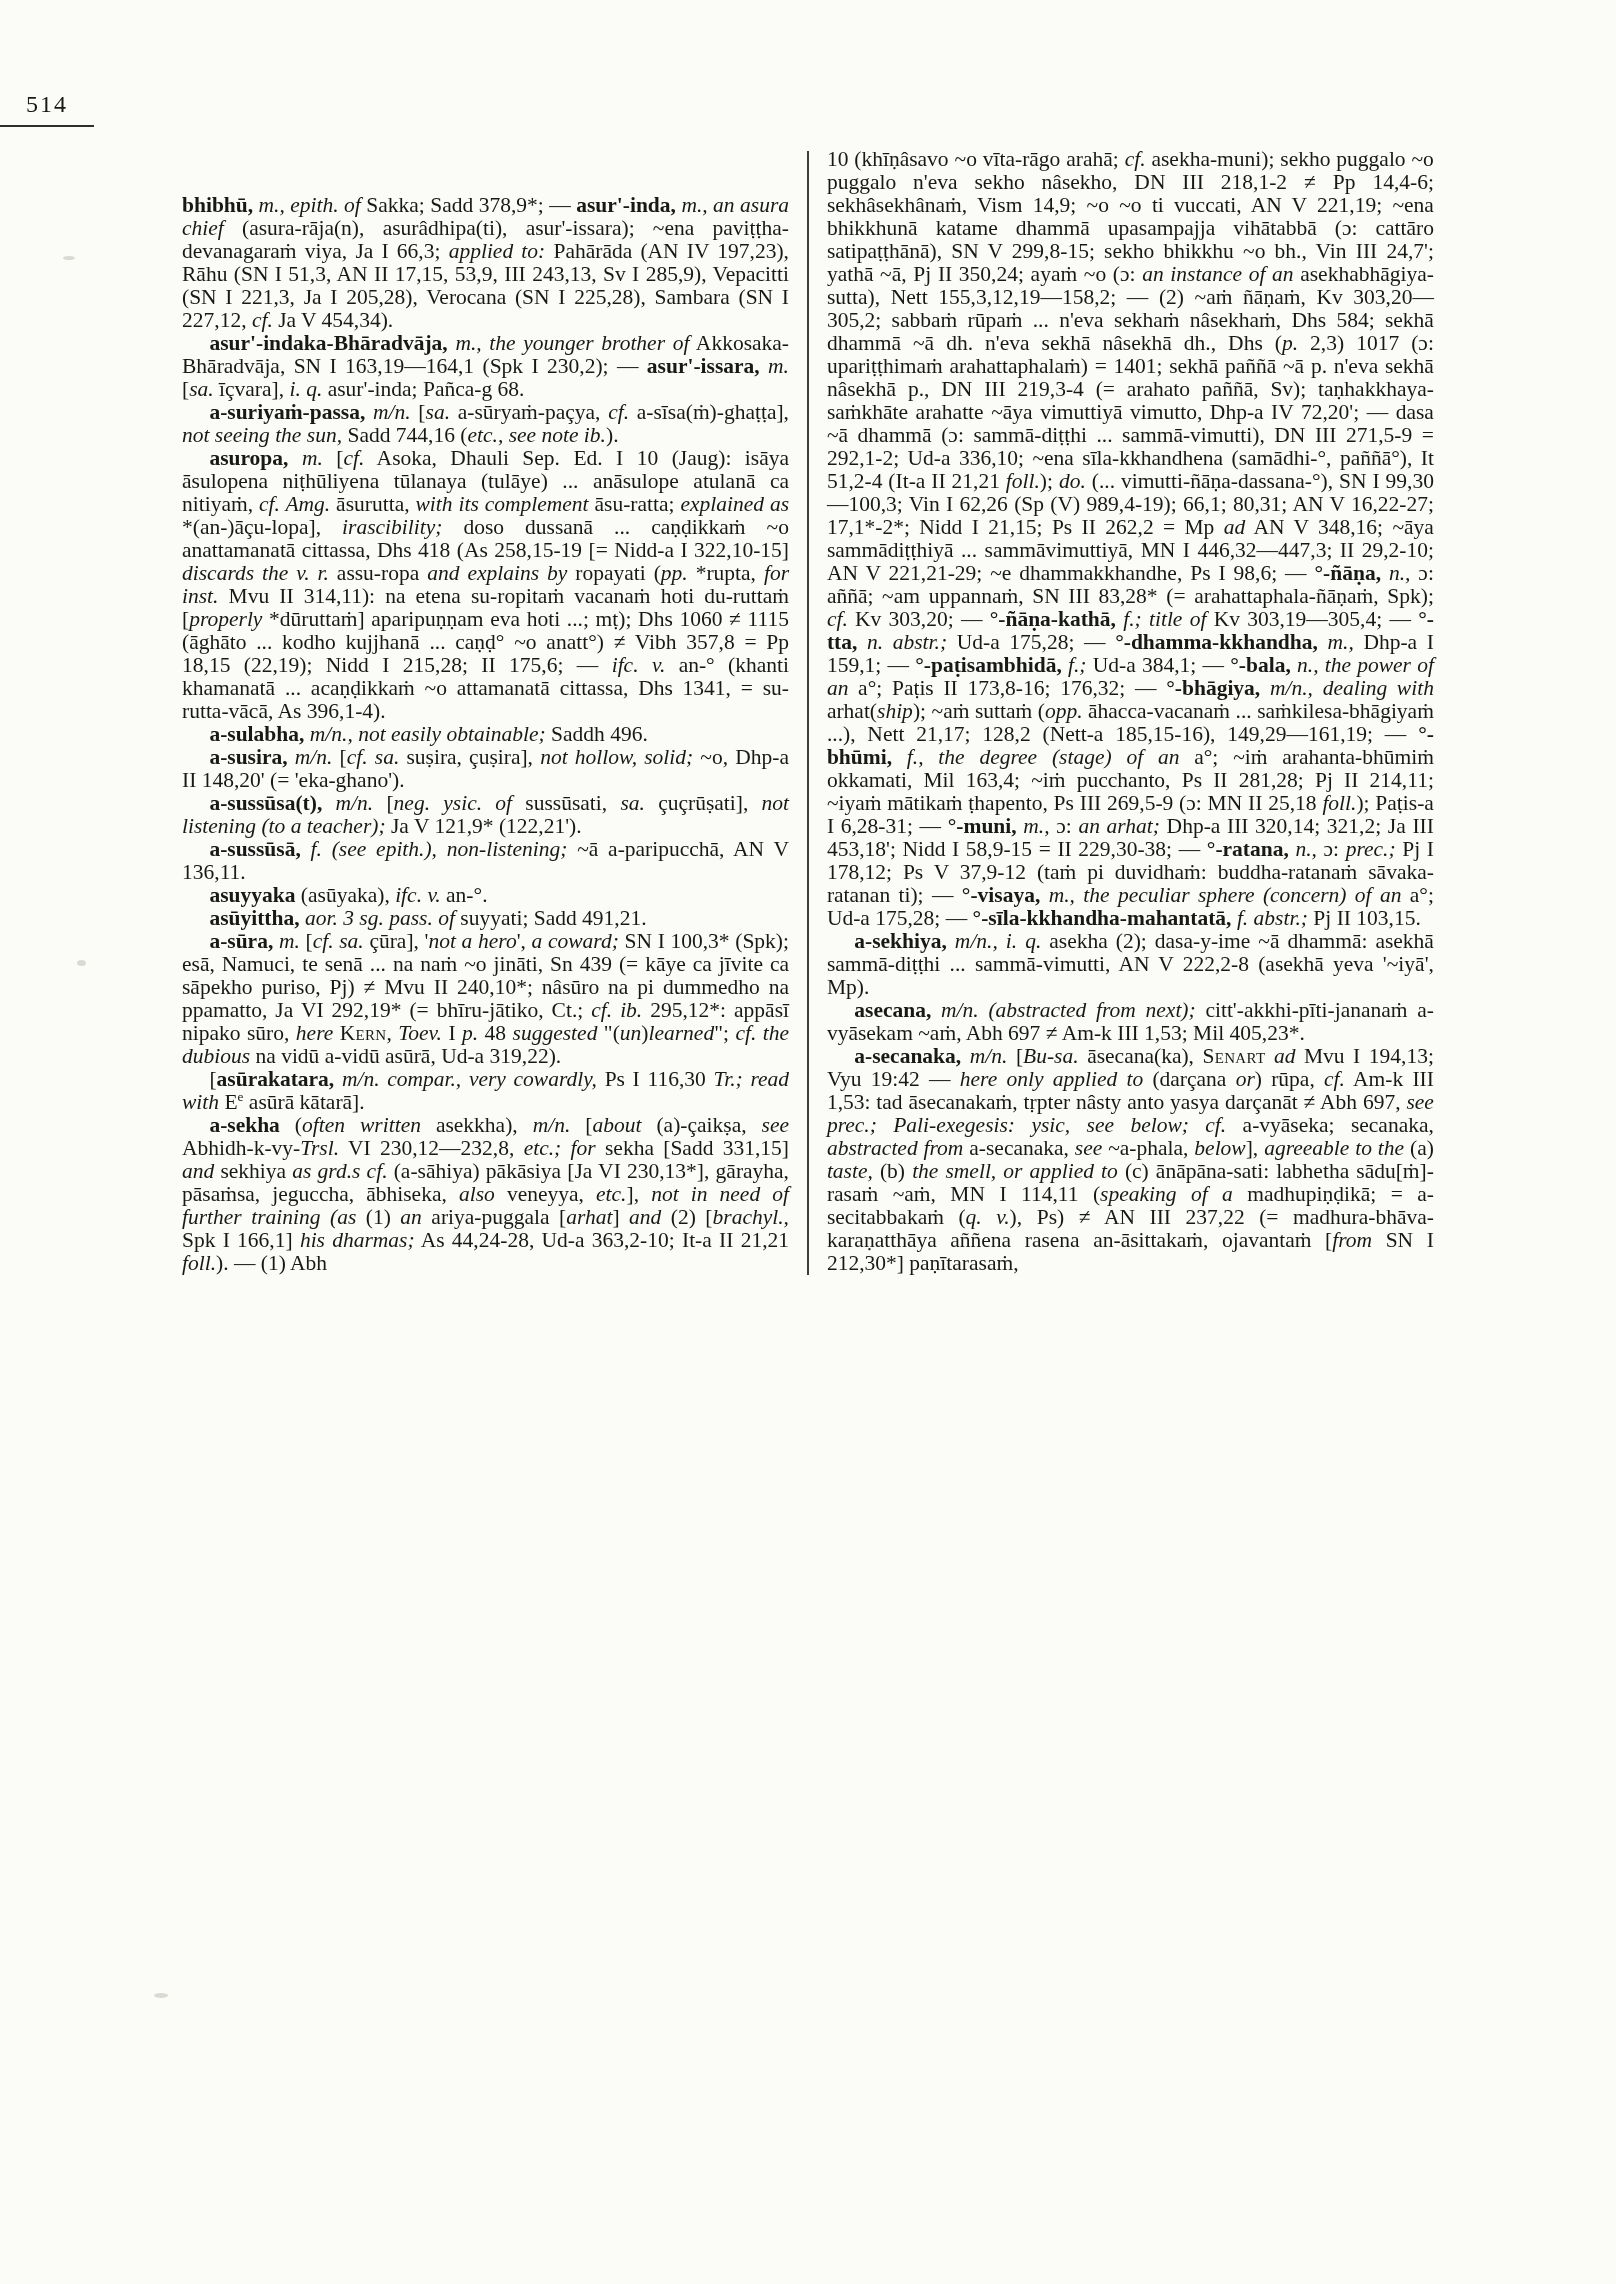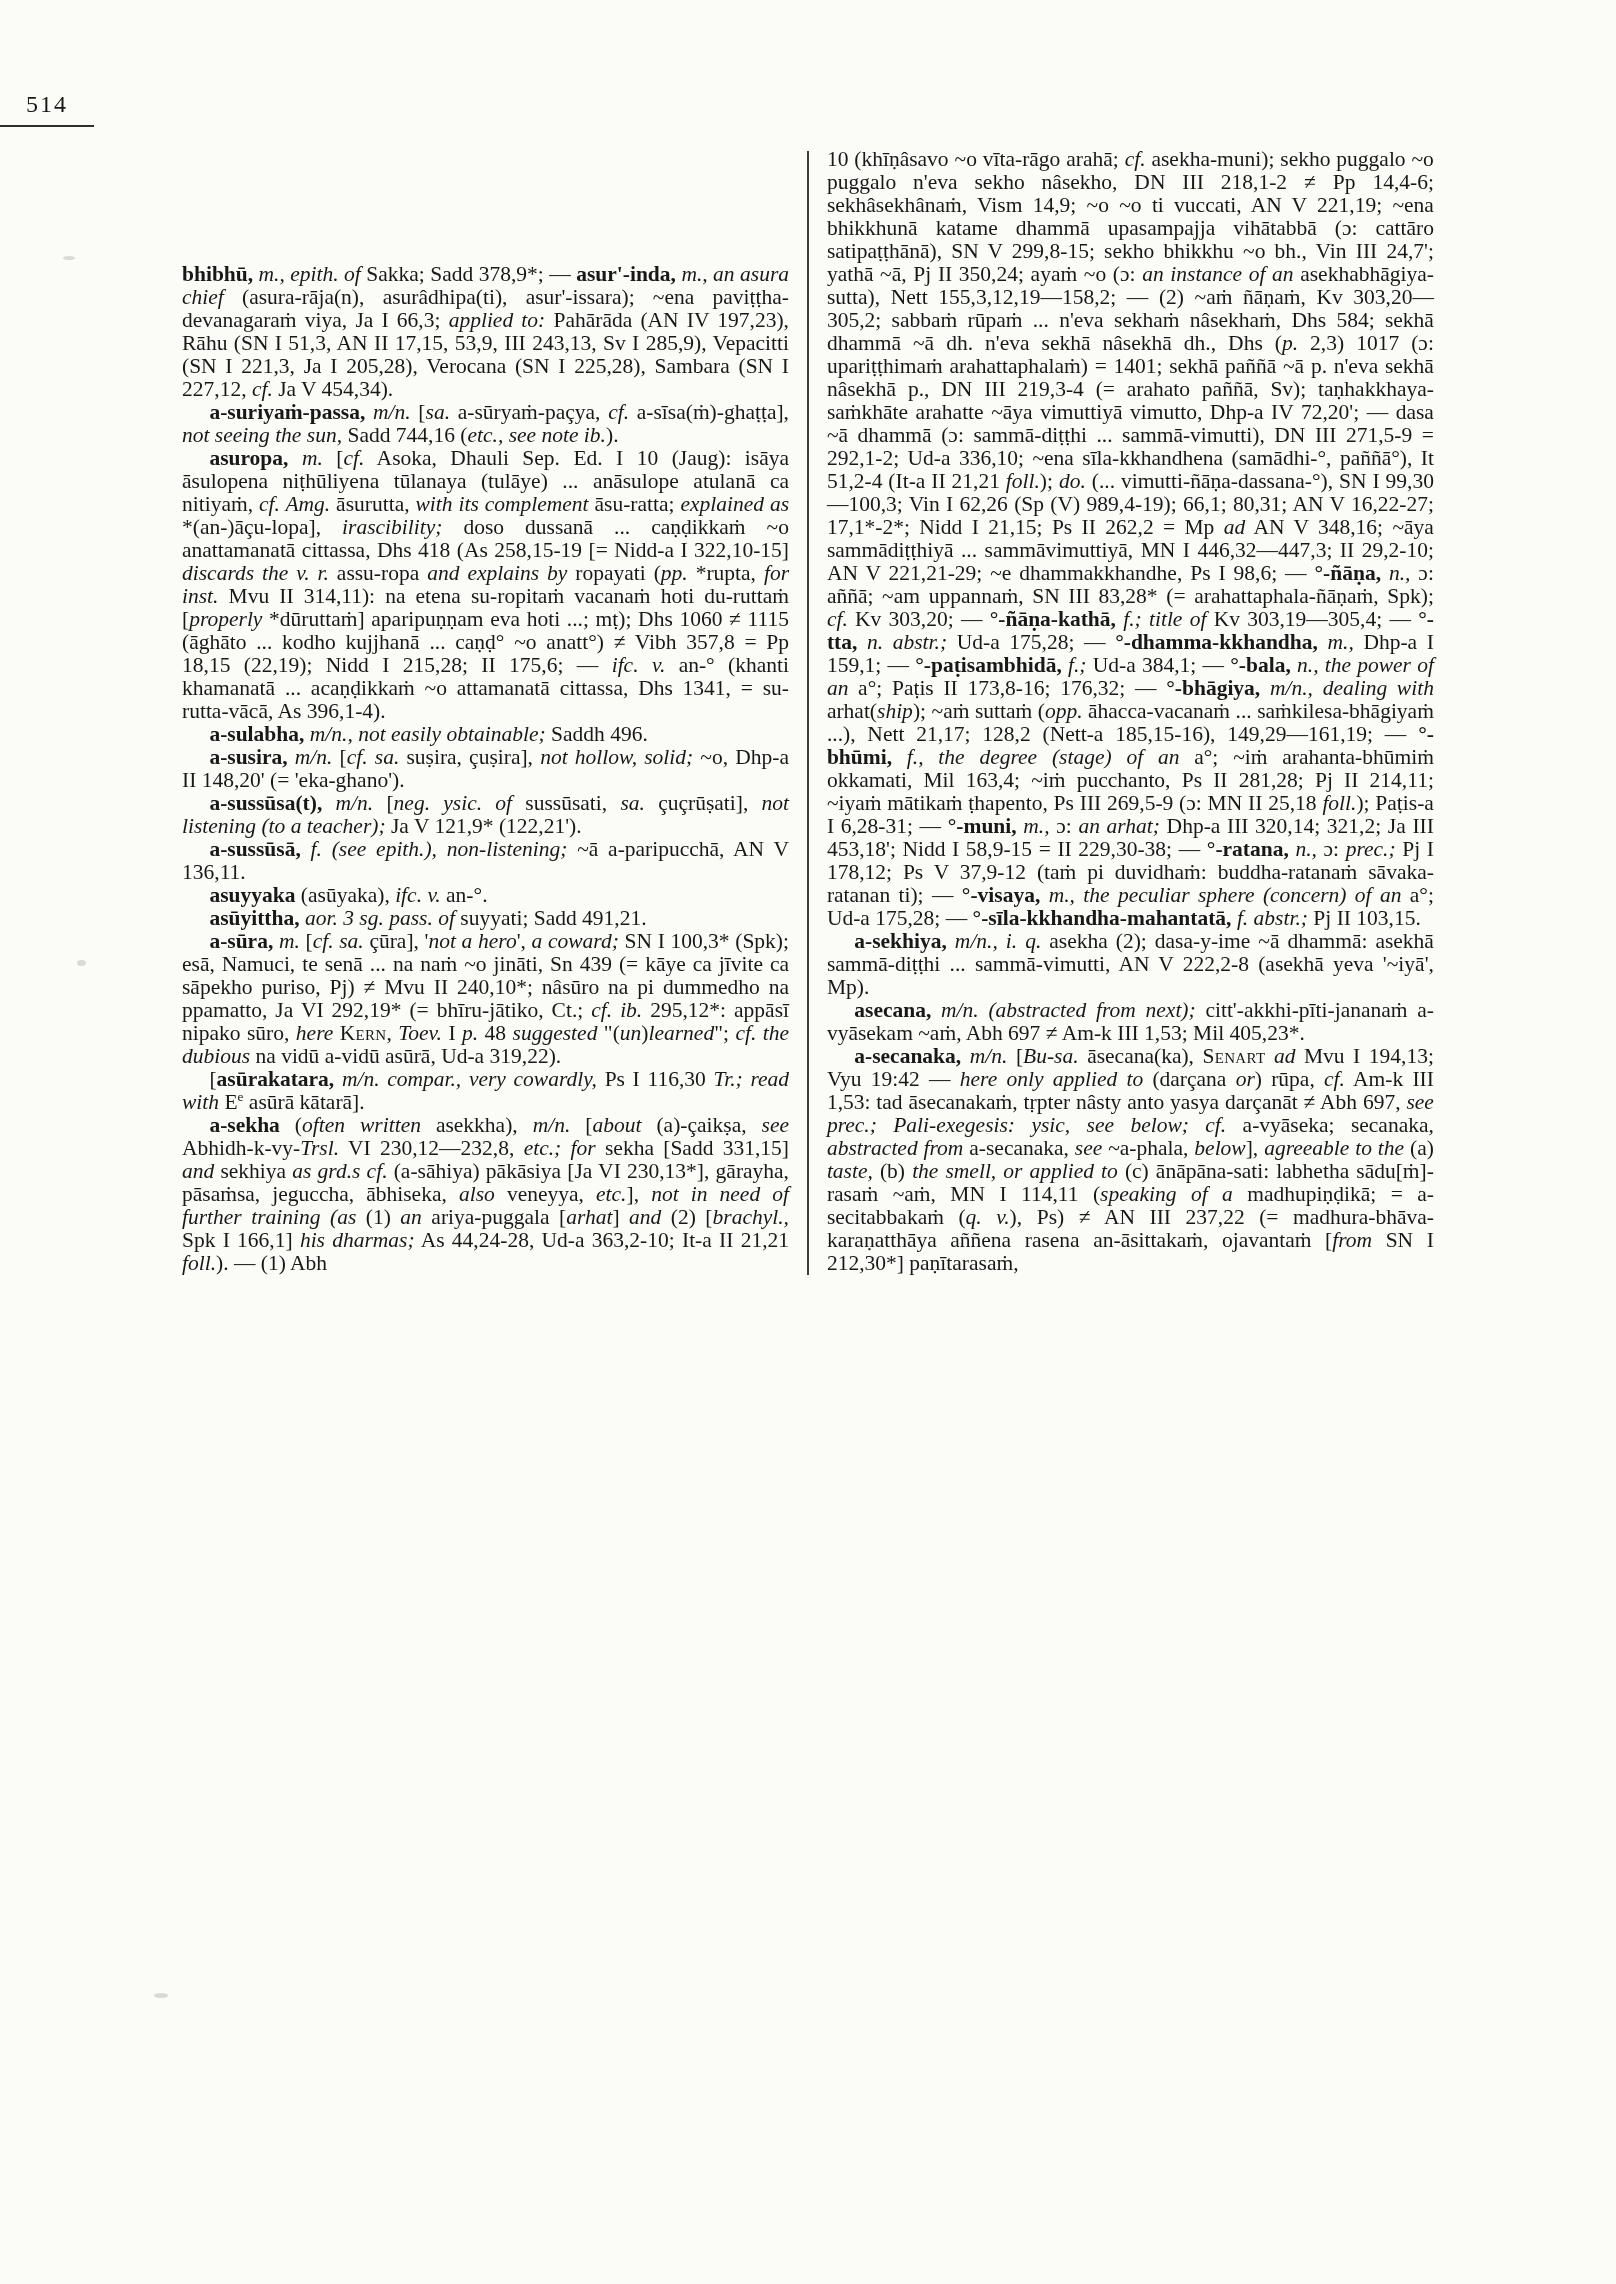--- a/index.html
+++ b/index.html
@@ -51,20 +51,21 @@
 </head>
 <body>
 
 <header class="page-head">
   <span class="page-number">514</span>
 </header>
 
 <main class="columns">
   <div class="col" id="col-left">
       <p class="entry cont"><b>bhibhū,</b> <i>m., epith. of</i> Sakka; Sadd 378,9*; — <b>asur'-inda,</b> <i>m., an asura chief</i> (asura-rāja(n), asurâdhipa(ti), asur'-issara); ~ena paviṭṭha-devanagaraṁ viya, Ja I 66,3; <i>applied to:</i> Pahārāda (AN IV 197,23), Rāhu (SN I 51,3, AN II 17,15, 53,9, III 243,13, Sv I 285,9), Vepacitti (SN I 221,3, Ja I 205,28), Verocana (SN I 225,28), Sambara (SN I 227,12, <i>cf.</i> Ja V 454,34).</p>
+      <p class="entry"><b>asur'-indaka-Bhāradvāja,</b> <i>m., the younger brother of</i> Akkosaka-Bhāradvāja, SN I 163,19—164,1 (Spk I 230,2); — <b>asur'-issara,</b> <i>m.</i> [<i>sa.</i> īçvara], <i>i. q.</i> asur'-inda; Pañca-g 68.</p>
       <p class="entry"><b>a-suriyaṁ-passa,</b> <i>m/n.</i> [<i>sa.</i> a-sūryaṁ-paçya, <i>cf.</i> a-sīsa(ṁ)-ghaṭṭa], <i>not seeing the sun,</i> Sadd 744,16 (<i>etc., see note ib.</i>).</p>
       <p class="entry"><b>asuropa,</b> <i>m.</i> [<i>cf.</i> Asoka, Dhauli Sep. Ed. I 10 (Jaug): isāya āsulopena niṭhūliyena tūlanaya (tulāye) ... anāsulope atulanā ca nitiyaṁ, <i>cf. Amg.</i> āsurutta, <i>with its complement</i> āsu-ratta; <i>explained as</i> *(an-)āçu-lopa], <i>irascibility;</i> doso dussanā ... caṇḍikkaṁ ~o anattamanatā cittassa, Dhs 418 (As 258,15-19 [= Nidd-a I 322,10-15] <i>discards the v. r.</i> assu-ropa <i>and explains by</i> ropayati (<i>pp.</i> *rupta, <i>for inst.</i> Mvu II 314,11): na etena su-ropitaṁ vacanaṁ hoti du-ruttaṁ [<i>properly</i> *dūruttaṁ] aparipuṇṇam eva hoti ...; mṭ); Dhs 1060 ≠ 1115 (āghāto ... kodho kujjhanā ... caṇḍ° ~o anatt°) ≠ Vibh 357,8 = Pp 18,15 (22,19); Nidd I 215,28; II 175,6; — <i>ifc. v.</i> an-° (khanti khamanatā ... acaṇḍikkaṁ ~o attamanatā cittassa, Dhs 1341, = su-rutta-vācā, As 396,1-4).</p>
       <p class="entry"><b>a-sulabha,</b> <i>m/n., not easily obtainable;</i> Saddh 496.</p>
       <p class="entry"><b>a-susira,</b> <i>m/n.</i> [<i>cf. sa.</i> suṣira, çuṣira], <i>not hollow, solid;</i> ~o, Dhp-a II 148,20' (= 'eka-ghano').</p>
       <p class="entry"><b>a-sussūsa(t),</b> <i>m/n.</i> [<i>neg. ysic. of</i> sussūsati, <i>sa.</i> çuçrūṣati], <i>not listening (to a teacher);</i> Ja V 121,9* (122,21').</p>
       <p class="entry"><b>a-sussūsā,</b> <i>f. (see epith.), non-listening;</i> ~ā a-paripucchā, AN V 136,11.</p>
       <p class="entry"><b>asuyyaka</b> (asūyaka), <i>ifc. v.</i> an-°.</p>
       <p class="entry"><b>asūyittha,</b> <i>aor. 3 sg. pass. of</i> suyyati; Sadd 491,21.</p>
       <p class="entry"><b>a-sūra,</b> <i>m.</i> [<i>cf. sa.</i> çūra], '<i>not a hero</i>', <i>a coward;</i> SN I 100,3* (Spk); esā, Namuci, te senā ... na naṁ ~o jināti, Sn 439 (= kāye ca jīvite ca sāpekho puriso, Pj) ≠ Mvu II 240,10*; nâsūro na pi dummedho na ppamatto, Ja VI 292,19* (= bhīru-jātiko, Ct.; <i>cf. ib.</i> 295,12*: appāsī nipako sūro, <i>here</i> <span class="sc">Kern</span>, <i>Toev.</i> I <i>p.</i> 48 <i>suggested</i> "(<i>un</i>)<i>learned</i>"; <i>cf. the dubious</i> na vidū a-vidū asūrā, Ud-a 319,22).</p>
       <p class="entry">[<b>asūrakatara,</b> <i>m/n. compar., very cowardly,</i> Ps I 116,30 <i>Tr.; read with</i> E<sup>e</sup> asūrā kātarā].</p>

